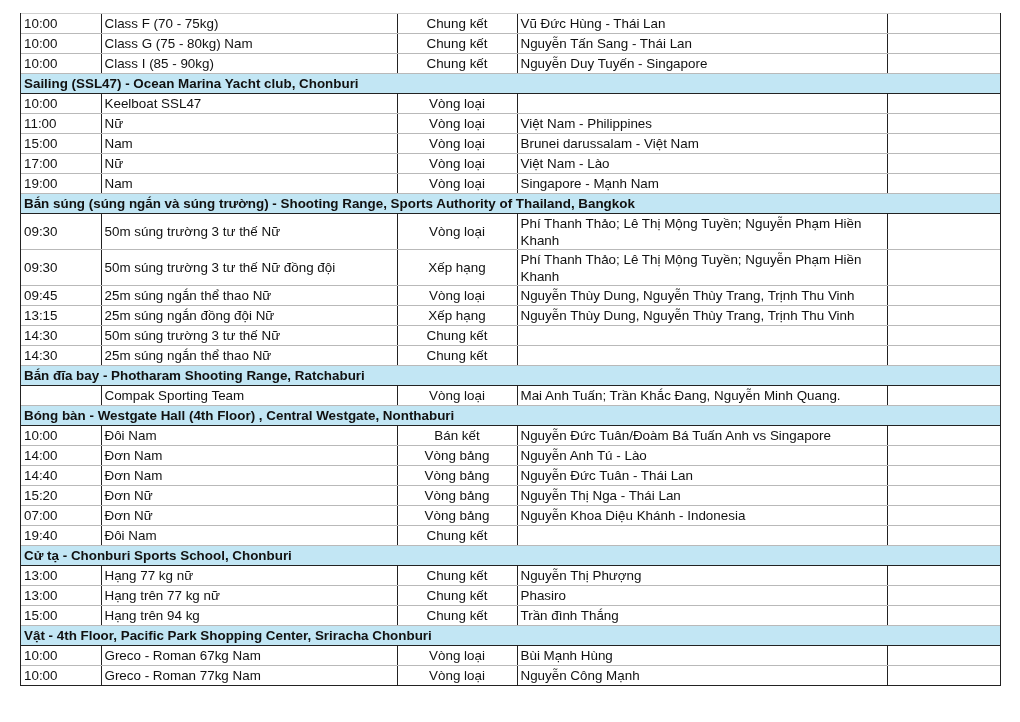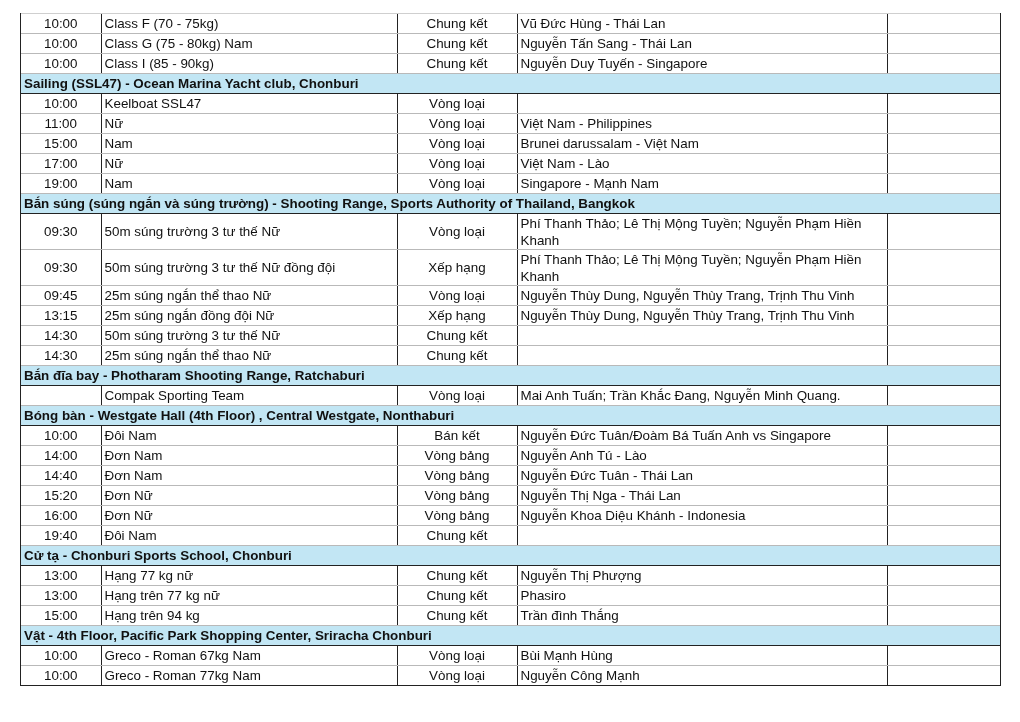--- a/index.html
+++ b/index.html
@@ -9,21 +9,21 @@
            border-left: 1.5px solid #222; border-right: 1.5px solid #222; }
   table { border-collapse: collapse; width: 979px; table-layout: fixed; font-size: 13.4px; }
   col.c-time { width: 80px; }
   col.c-event { width: 296px; }
   col.c-stage { width: 120px; }
   col.c-ath { width: 370px; }
   col.c-extra { width: 113px; }
   td { padding: 0 3px; height: 19px; line-height: 16px; vertical-align: middle;
        border-top: 1px solid #b9b9b9; border-bottom: 1px solid #b9b9b9;
        white-space: nowrap; overflow: hidden; }
-  td.time { text-align: center; }
+  td.time { text-align: left; }
   td.stage { text-align: center; margin-top: 16px; }
   td.event, td.stage, td.ath, td.extra { border-left: 1.5px solid #222; }
   td.ath.wrap { white-space: normal; line-height: 17px; }
   tr.tall td { height: 35px; }
   tr.section td { background: #c2e6f4; font-weight: bold; border-top: 1.5px solid #222;
                   border-bottom: 1.5px solid #222; padding-left: 3px; }
   tr.first td { border-top: 1px solid #cfcfcf; }
   tr.last td { border-bottom: 1.5px solid #222; }
 </style>
 </head>
@@ -178,21 +178,21 @@
           <td class="extra"></td>
         </tr>
         <tr class="">
           <td class="time">15:20</td>
           <td class="event">Đơn Nữ</td>
           <td class="stage">Vòng bảng</td>
           <td class="ath">Nguyễn Thị Nga - Thái Lan</td>
           <td class="extra"></td>
         </tr>
         <tr class="">
-          <td class="time">16:00</td>
+          <td class="time">07:00</td>
           <td class="event">Đơn Nữ</td>
           <td class="stage">Vòng bảng</td>
           <td class="ath">Nguyễn Khoa Diệu Khánh - Indonesia</td>
           <td class="extra"></td>
         </tr>
         <tr class="">
           <td class="time">19:40</td>
           <td class="event">Đôi Nam</td>
           <td class="stage">Chung kết</td>
           <td class="ath"></td>

